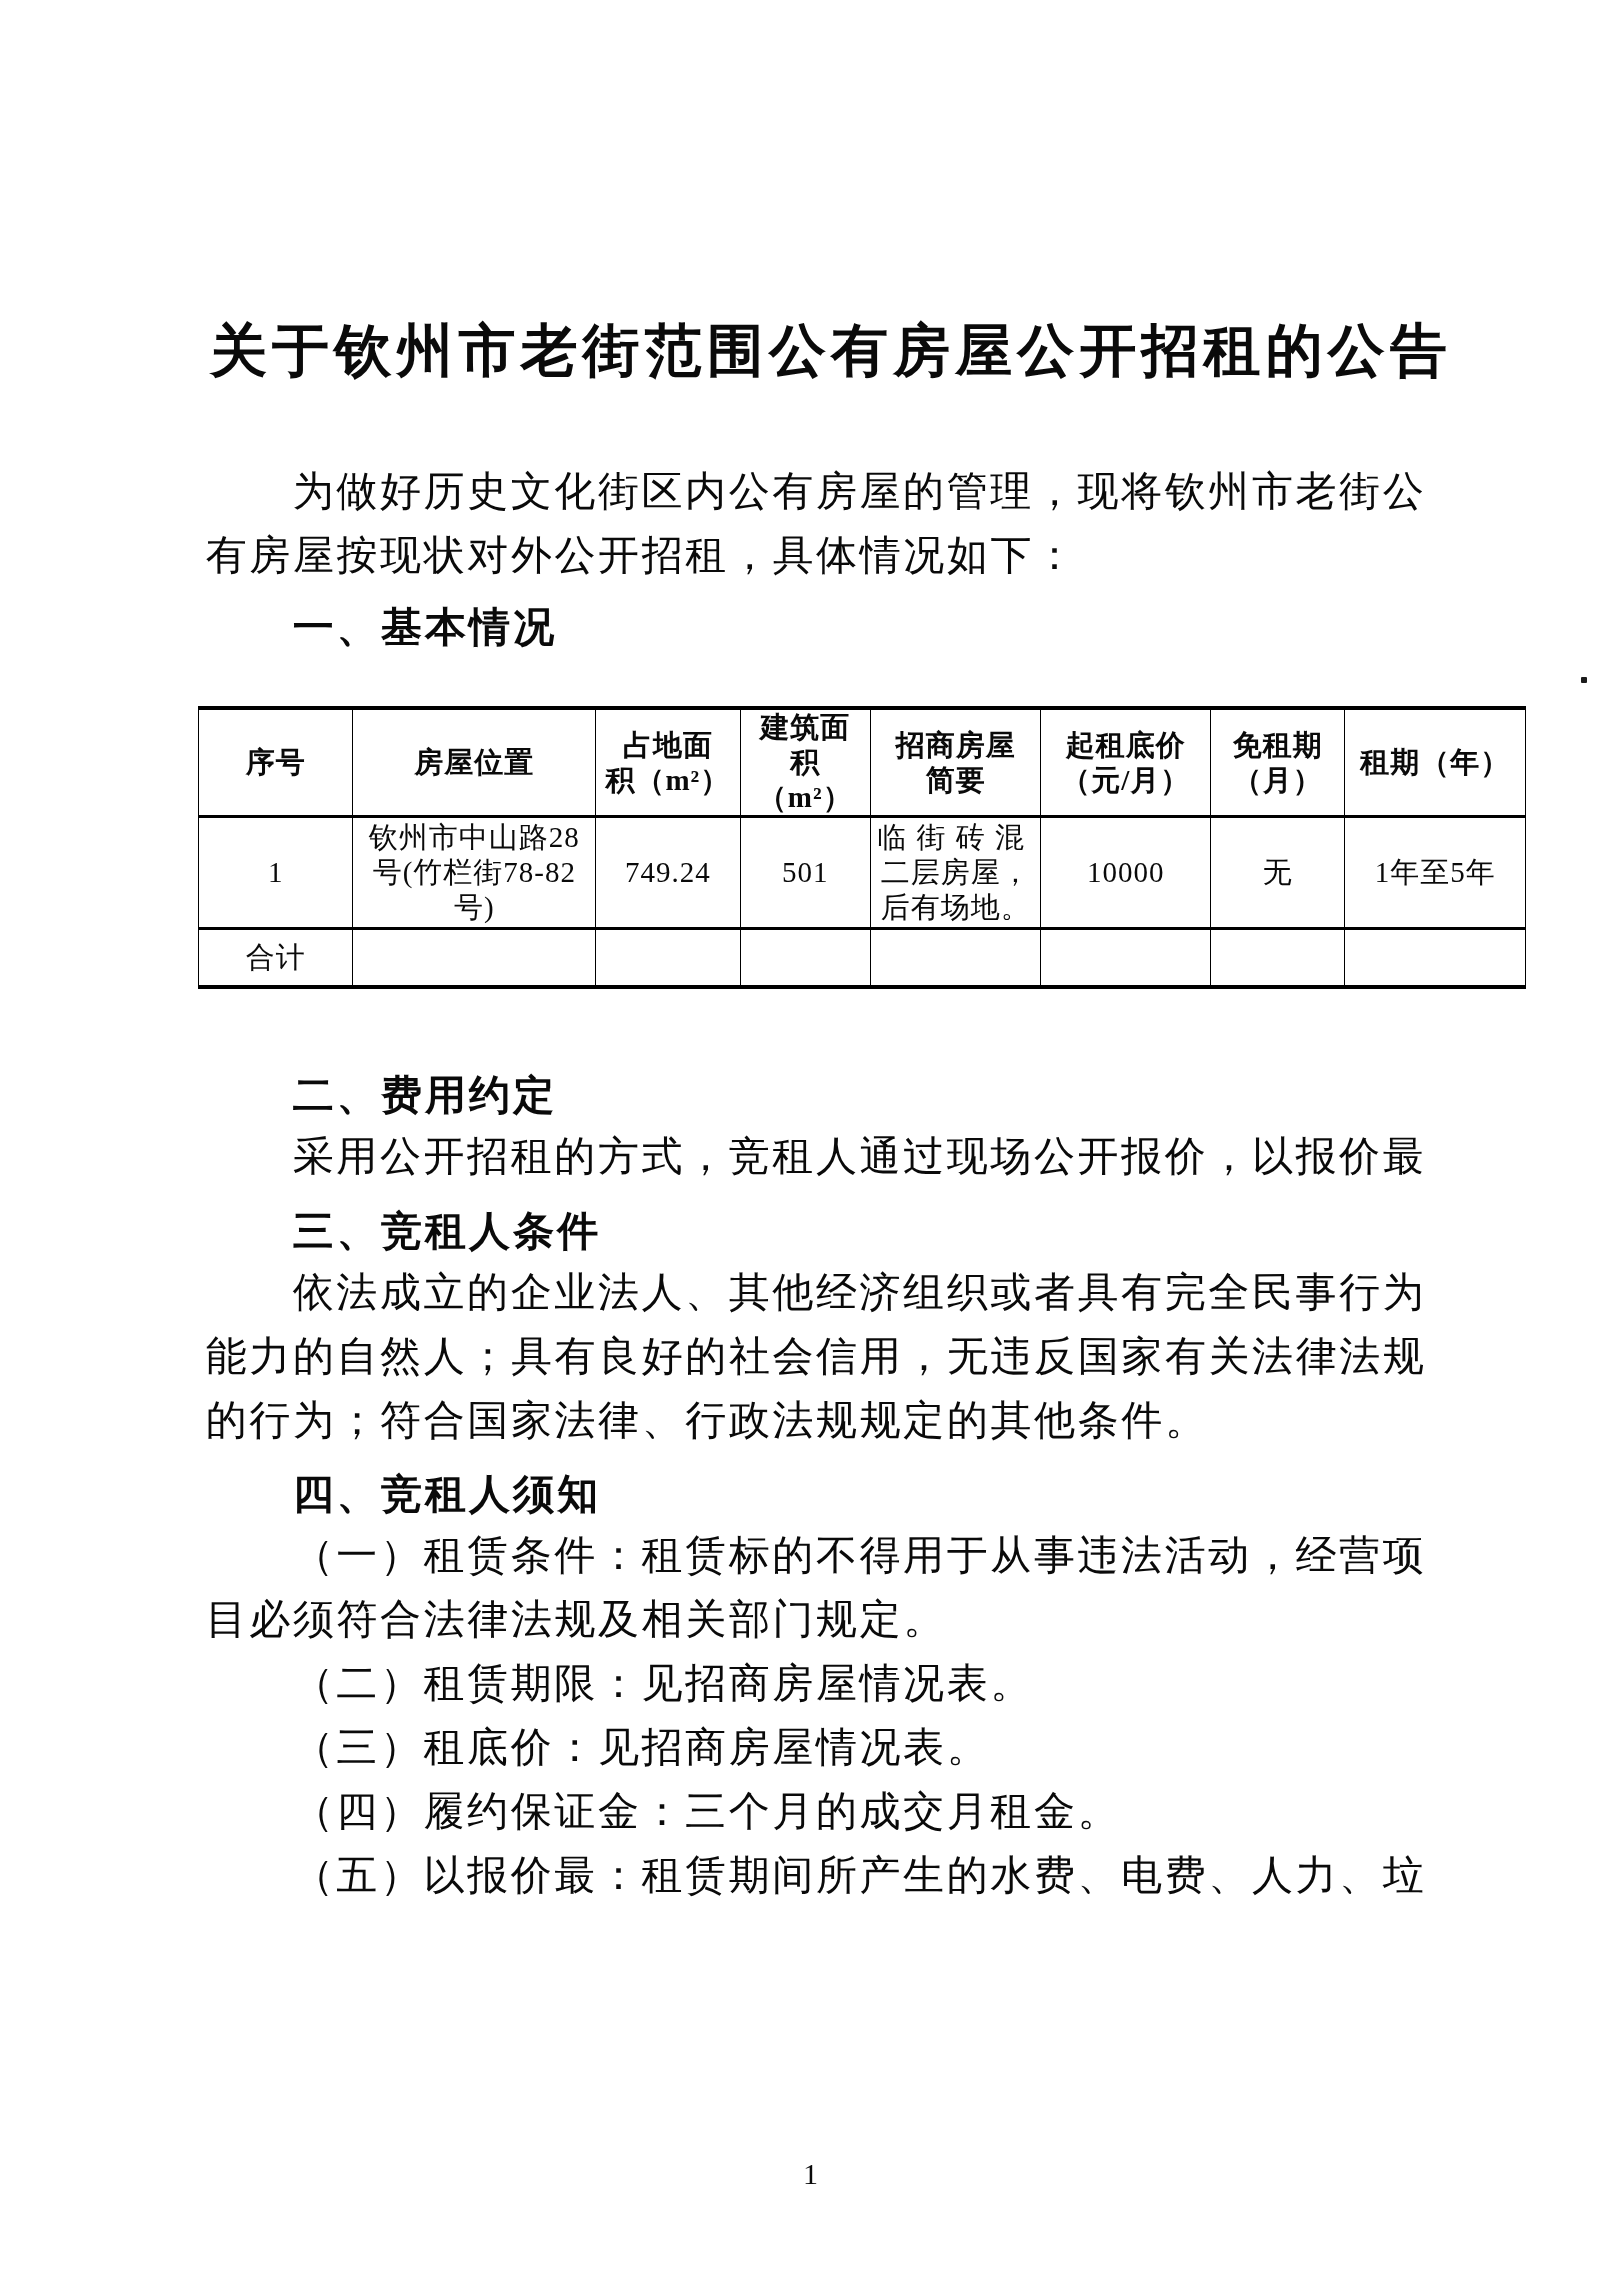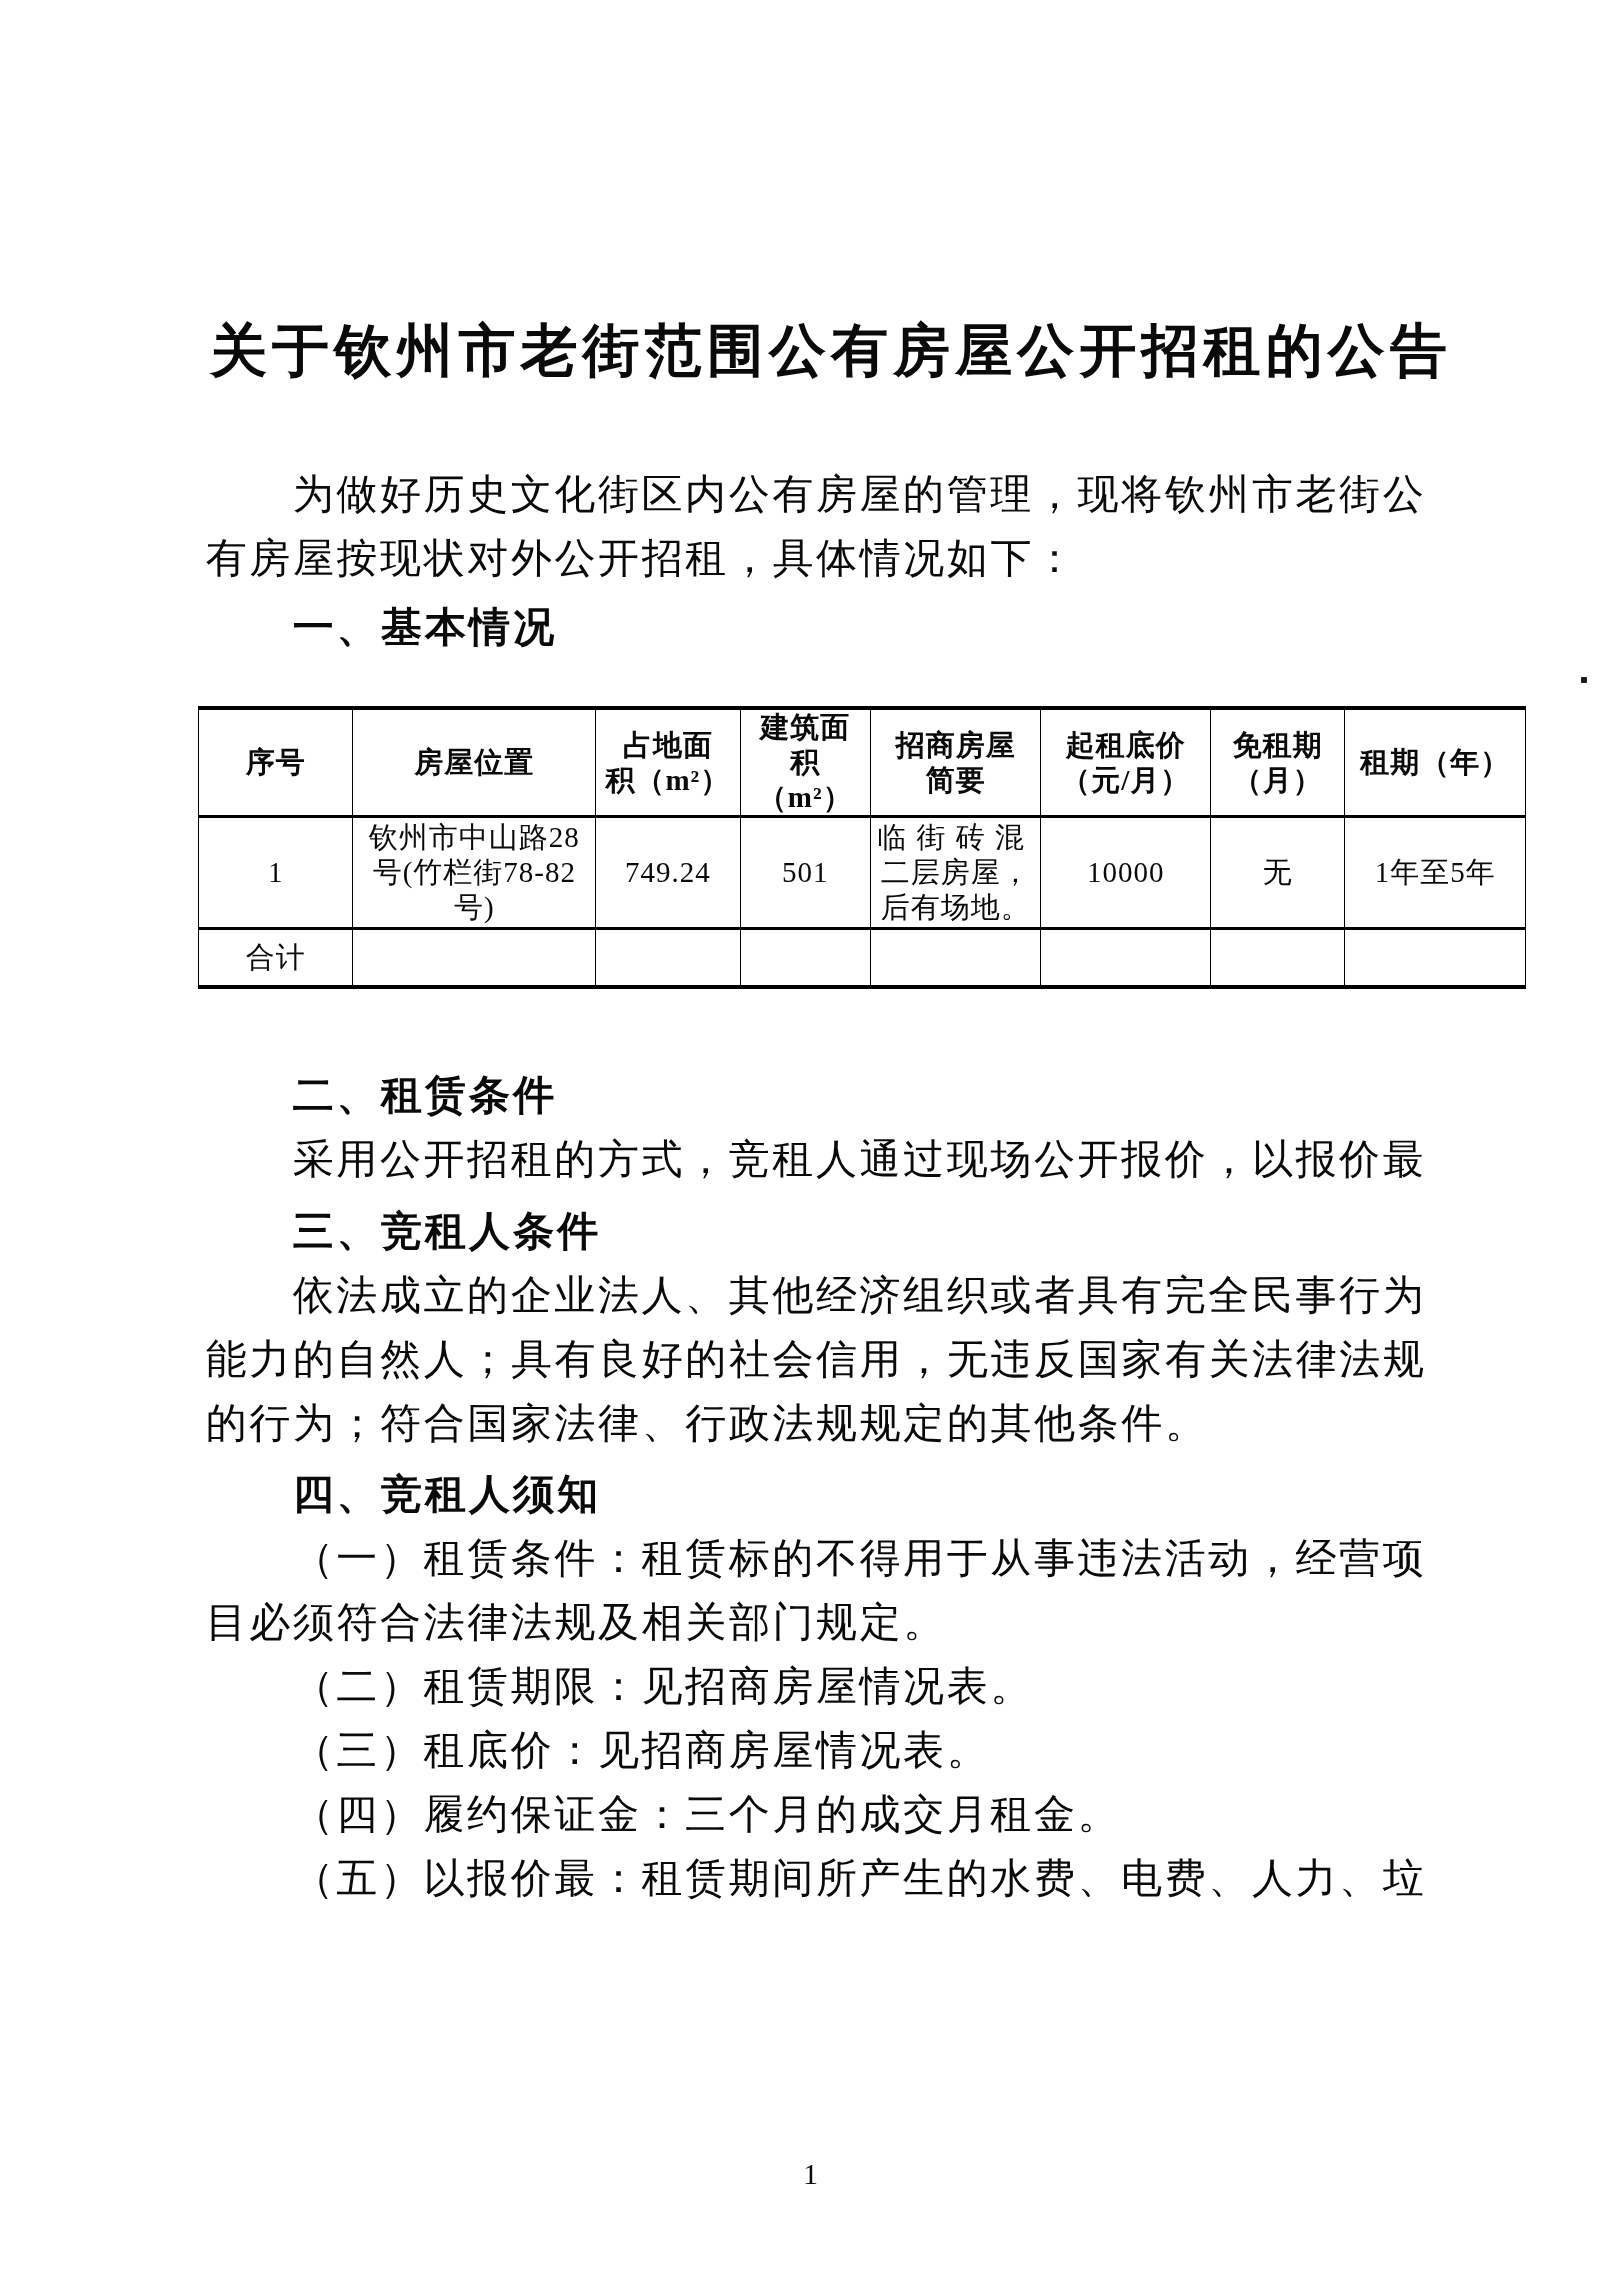--- a/index.html
+++ b/index.html
@@ -21,20 +21,21 @@
     padding-right: 62px;
     font-size: 57px; font-weight: 700;
     letter-spacing: 5.1px;
     font-family: "Liberation Serif", "DejaVu Serif", serif;
   }
   .bline {
     height: 64px; line-height: 64px;
     font-size: 41px; letter-spacing: 2.6px;
     padding-left: 7.7px; padding-right: 92px;
     white-space: nowrap;
+    font-family: Liberation Mono, monospace;
   }
   .ind { text-indent: 87px; }
   .hd {
     font-family: "Liberation Sans", "DejaVu Sans", sans-serif;
     font-weight: 700; letter-spacing: 3.1px;
   }
   .mt-first { margin-top: 73px; }
   .mt-h1 { margin-top: 5.1px; }
   .mt-table { margin-top: 47px; }
   .mt-h2 { margin-top: 74px; }
@@ -169,21 +170,21 @@
           <td></td>
           <td></td>
           <td></td>
           <td></td>
           <td></td>
           <td></td>
         </tr>
       </tbody>
     </table>
 
-    <div class="bline ind hd mt-h2">二、租赁条件</div>
+    <div class="bline ind hd mt-h2">二、费用约定</div>
     <div class="bline ind">采用公开招租的方式，竞租人通过现场公开报价，以报价最</div>
 
     <div class="bline ind hd mt-h34">三、竞租人条件</div>
     <div class="bline ind">依法成立的企业法人、其他经济组织或者具有完全民事行为</div>
     <div class="bline">能力的自然人；具有良好的社会信用，无违反国家有关法律法规</div>
     <div class="bline">的行为；符合国家法律、行政法规规定的其他条件。</div>
 
     <div class="bline ind hd mt-h34">四、竞租人须知</div>
     <div class="bline ind">（一）租赁条件：租赁标的不得用于从事违法活动，经营项</div>
     <div class="bline">目必须符合法律法规及相关部门规定。</div>

